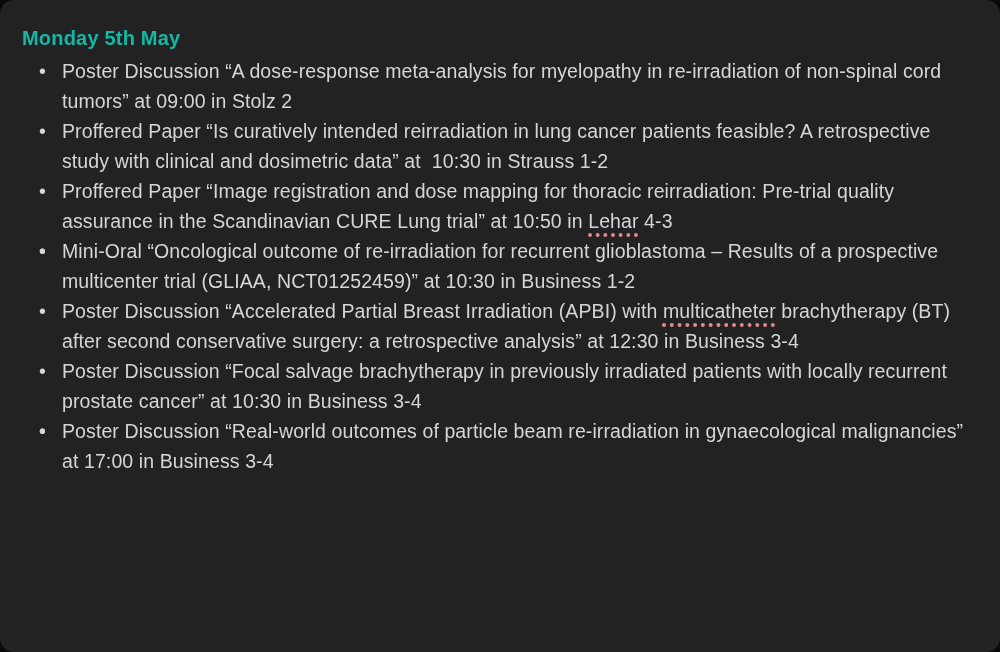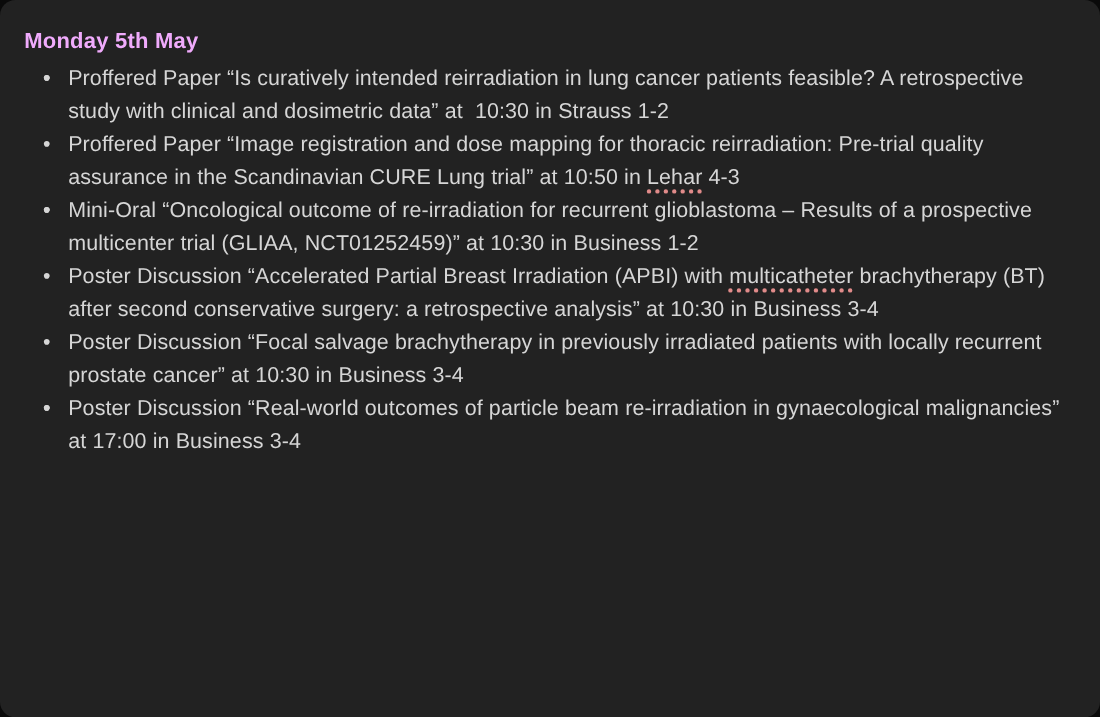--- a/index.html
+++ b/index.html
@@ -17,21 +17,21 @@
     overflow: hidden;
     font-family: "Liberation Sans", sans-serif;
     color: #d6d6d6;
     -webkit-font-smoothing: antialiased;
   }
   .date-heading {
     margin: 0 0 4px 0;
     font-size: 20px;
     line-height: 27px;
     font-weight: 700;
-    color: #f0abfc;
+    color: #14b8a6;
     letter-spacing: 0.2px;
   }
   .schedule-list {
     list-style: none;
     margin: 0;
     padding: 0;
   }
   .schedule-item {
     position: relative;
     padding-left: 40px;
@@ -55,39 +55,40 @@
   }
 </style>
 </head>
 <body>
 
 <div class="note-card">
   <h1 class="date-heading">Monday 5th May</h1>
   <ul class="schedule-list">
     <li class="schedule-item">
       <span class="bullet">•</span>
+      <span class="txt">Poster Discussion “A dose-response meta-analysis for myelopathy in re-irradiation of non-spinal cord tumors” at 09:00 in Stolz 2</span>
     </li>
     <li class="schedule-item">
       <span class="bullet">•</span>
       <span class="txt">Proffered Paper “Is curatively intended reirradiation in lung cancer patients feasible? A retrospective study with clinical and dosimetric data” at  10:30 in Strauss 1-2</span>
     </li>
     <li class="schedule-item">
       <span class="bullet">•</span>
       <span class="txt">Proffered Paper “Image registration and dose mapping for thoracic reirradiation: Pre-trial quality assurance in the Scandinavian CURE Lung trial” at 10:50 in </span><span class="txt misspelled">Lehar</span><span class="txt"> 4-3</span>
     </li>
     <li class="schedule-item">
       <span class="bullet">•</span>
     </li>
     <li class="schedule-item">
       <span class="bullet">•</span>
       <span class="txt">Mini-Oral “Oncological outcome of re-irradiation for recurrent glioblastoma – Results of a prospective multicenter trial (GLIAA, NCT01252459)” at 10:30 in Business 1-2</span>
     </li>
     <li class="schedule-item">
       <span class="bullet">•</span>
-      <span class="txt">Poster Discussion “Accelerated Partial Breast Irradiation (APBI) with </span><span class="txt misspelled">multicatheter</span><span class="txt"> brachytherapy (BT) after second conservative surgery: a retrospective analysis” at 10:30 in Business 3-4</span>
+      <span class="txt">Poster Discussion “Accelerated Partial Breast Irradiation (APBI) with </span><span class="txt misspelled">multicatheter</span><span class="txt"> brachytherapy (BT) after second conservative surgery: a retrospective analysis” at 12:30 in Business 3-4</span>
     </li>
     <li class="schedule-item">
       <span class="bullet">•</span>
       <span class="txt">Poster Discussion “Focal salvage brachytherapy in previously irradiated patients with locally recurrent prostate cancer” at 10:30 in Business 3-4</span>
     </li>
     <li class="schedule-item">
       <span class="bullet">•</span>
     </li>
     <li class="schedule-item">
       <span class="bullet">•</span>

